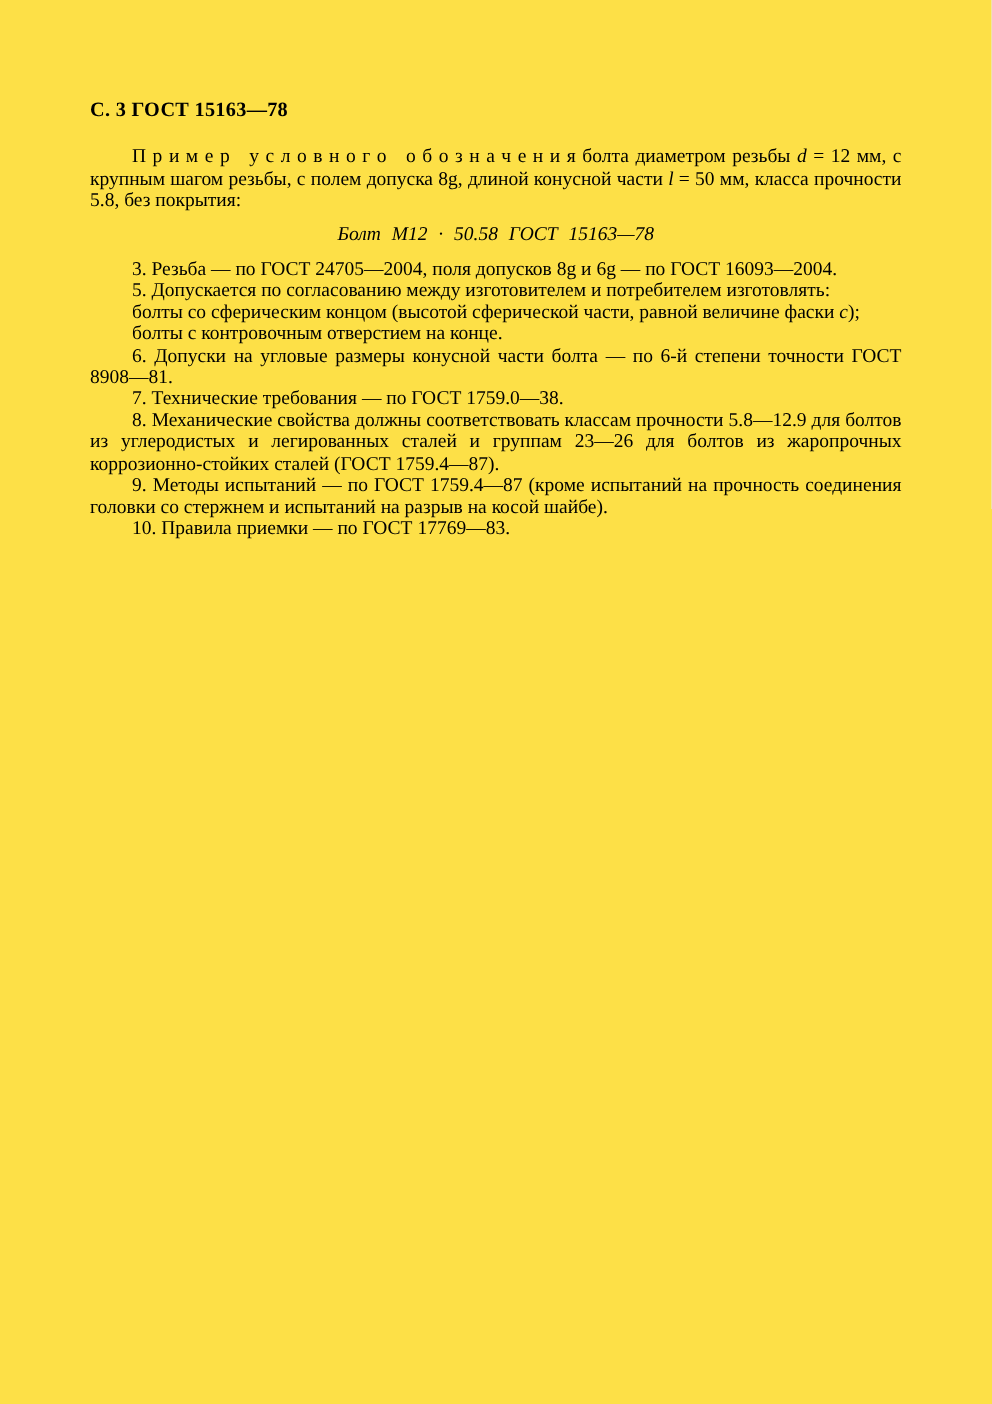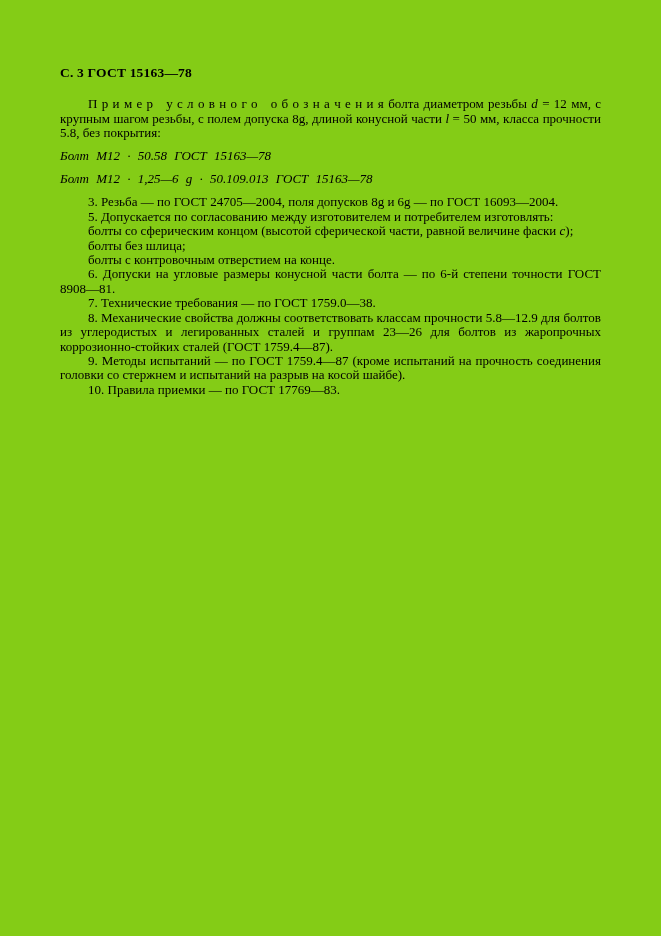--- a/index.html
+++ b/index.html
@@ -1,19 +1,19 @@
 <!DOCTYPE html>
 <html><head>
 <meta charset="utf-8">
 <style>
   html, body { margin: 0; padding: 0; background: #e8e8e8; }
   .page {
     width: 661px;
     height: 936px;
-    background: #84cc16;
+    background: #fde047;
     position: relative;
     overflow: hidden;
     margin: 0 auto;
   }
   .content {
     position: absolute;
     left: 60px;
     top: 66px;
     width: 541px;
     font-family: "Liberation Serif", "DejaVu Serif", serif;
@@ -27,20 +27,21 @@
     font-size: 13.5px;
     letter-spacing: 0.2px;
   }
   p.par {
     margin: 0;
     text-align: justify;
     text-indent: 28px;
   }
   p.formula {
     margin: 8px 0 9px 0;
+    text-align: center;
     font-style: italic;
     text-indent: 0;
     word-spacing: 4px;
   }
   .spaced { white-space: pre-wrap; }
   .var { font-style: italic; }
 </style>
 </head>
 <body>
 
@@ -48,28 +49,26 @@
   <div class="content">
 
     <div class="page-header">С. 3 ГОСТ 15163—78</div>
 
     <p class="par"><span class="spaced">П р и м е р   у с л о в н о г о   о б о з н а ч е н и я</span>
       <span>болта диаметром резьбы </span><span class="var">d</span><span> = 12 мм, с крупным шагом резьбы, с полем допуска 8g, длиной конусной части </span><span class="var">l</span><span> = 50 мм, класса прочности 5.8, без покрытия:</span></p>
 
     <p class="formula">Болт М12 · 50.58 ГОСТ 15163—78</p>
 
 
-    <p class="formula">Болт М12 · 1,25—6 g · 50.109.013 ГОСТ 15163—78</p>
 
     <p class="par">3. Резьба — по ГОСТ 24705—2004, поля допусков 8g и 6g — по ГОСТ 16093—2004.</p>
     <p class="par">5. Допускается по согласованию между изготовителем и потребителем изготовлять:</p>
 
     <p class="par"><span>болты со сферическим концом (высотой сферической части, равной величине фаски </span><span class="var">c</span><span>);</span></p>
 
-    <p class="par">болты без шлица;</p>
     <p class="par">болты с контровочным отверстием на конце.</p>
     <p class="par">6. Допуски на угловые размеры конусной части болта — по 6-й степени точности ГОСТ 8908—81.</p>
     <p class="par">7. Технические требования — по ГОСТ 1759.0—38.</p>
     <p class="par">8. Механические свойства должны соответствовать классам прочности 5.8—12.9 для болтов из углеродистых и легированных сталей и группам 23—26 для болтов из жаропрочных коррозионно-стойких сталей (ГОСТ 1759.4—87).</p>
     <p class="par">9. Методы испытаний — по ГОСТ 1759.4—87 (кроме испытаний на прочность соединения головки со стержнем и испытаний на разрыв на косой шайбе).</p>
     <p class="par">10. Правила приемки — по ГОСТ 17769—83.</p>
 
   </div>
 </div>
 

